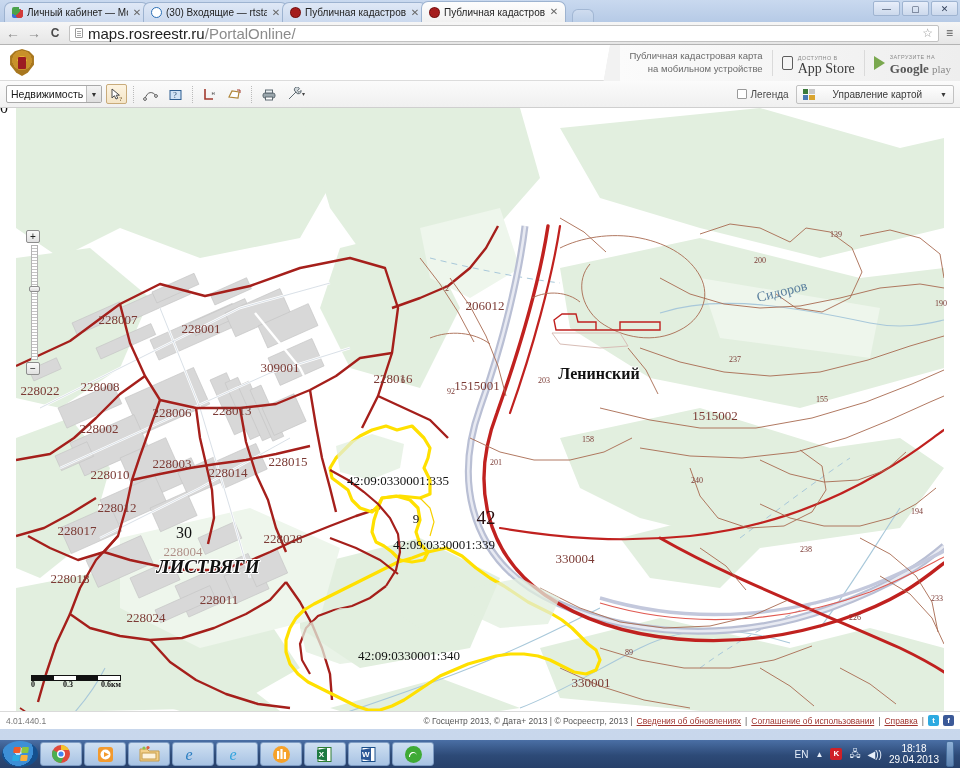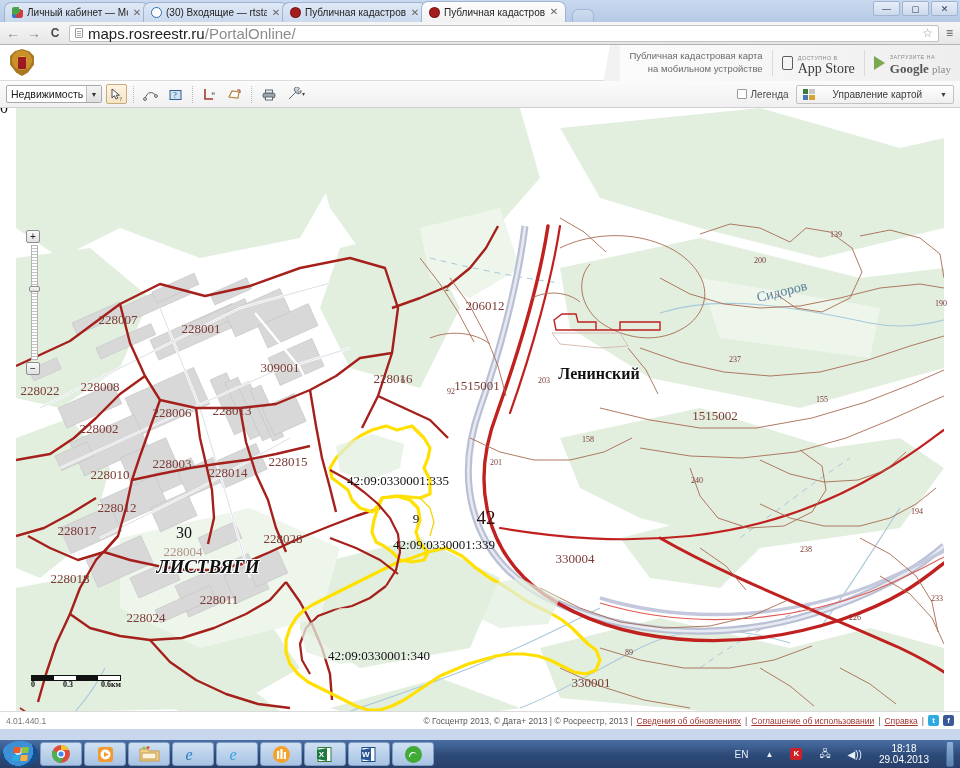--- a/index.html
+++ b/index.html
@@ -132,21 +132,21 @@
   
   .taskbar { height:28px; background:linear-gradient(#4a6fa5,#2d4a77 55%,#27406a);
       display:flex; align-items:center; padding:0 2px; gap:2px; position:relative; }
   .startbtn { width:36px; height:26px; border-radius:50%;
       background:radial-gradient(circle at 45% 38%, #bfe1ff 0 16%, #3d8fd6 17% 58%, #14508f 59% 100%);
       display:flex; align-items:center; justify-content:center; }
   .flag { width:15px;height:14px;display:grid;grid-template-columns:1fr 1fr;grid-template-rows:1fr 1fr;gap:1.5px;transform:skewX(-8deg);}
   .flag i{display:block;border-radius:1px;}
   .tbitem { width:42px; height:24px; background:linear-gradient(#cfe0f2,#a8c3e3); border:1px solid #7e9cc4;
       border-radius:3px; display:flex; align-items:center; justify-content:center; }
-  .tray { margin-left:auto; display:flex; align-items:center; gap:17px; padding-right:4px; color:#e8f0fb; font-size:10px;justify-content:center; }
+  .tray { margin-left:auto; display:flex; align-items:center; gap:7px; padding-right:4px; color:#e8f0fb; font-size:10px;justify-content:center; }
   .clock { text-align:center; line-height:1.15; font-size:10px; color:#fff; }
   .showdesk { width:8px; height:26px; background:linear-gradient(#8fb2d8,#5d82b0); border:1px solid #456d9c; border-radius:2px; }
 </style>
 </head>
 <body>
 
 <div class="browser">
 
   <div class="tabstrip">
     <div class="tab">
@@ -544,21 +544,21 @@
       <div class="mlabel lbl-small" style="left:917px;top:403px">194</div>
       <div class="mlabel lbl-small" style="left:937px;top:490px">233</div>
       <div class="mlabel lbl-small" style="left:855px;top:509px">226</div>
       <div class="mlabel lbl-small" style="left:629px;top:544px">89</div>
       <div class="mlabel lbl-small" style="left:451px;top:283px">92</div>
 
       <div class="mlabel lbl-small" style="left:403px;top:272px">6</div>
 
       <div class="mlabel lbl-cad" style="left:398px;top:373px">42:09:0330001:335</div>
       <div class="mlabel lbl-cad" style="left:444px;top:437px">42:09:0330001:339</div>
-      <div class="mlabel lbl-cad" style="left:379px;top:548px">42:09:0330001:340</div>
+      <div class="mlabel lbl-cad" style="left:409px;top:548px">42:09:0330001:340</div>
 
       <div class="mlabel lbl-num" style="left:416px;top:411px">9</div>
       <div class="mlabel lbl-num" style="font-size:16px" style2="">30</div>
       <div class="mlabel lbl-big42" style="left:486px;top:410px">42</div>
 
       <div class="mlabel lbl-place" style="left:208px;top:459px">ЛИСТВЯГИ</div>
       <div class="mlabel lbl-place small" style="left:599px;top:266px">Ленинский</div>
 
       <div class="mlabel lbl-river" style="left:782px;top:184px;transform:translate(-50%,-50%) rotate(-14deg)">Сидоров</div>
       <div class="mlabel lbl-river" style="left:458px;top:616px;transform:translate(-50%,-50%) rotate(-30deg)">Бунгур</div>

